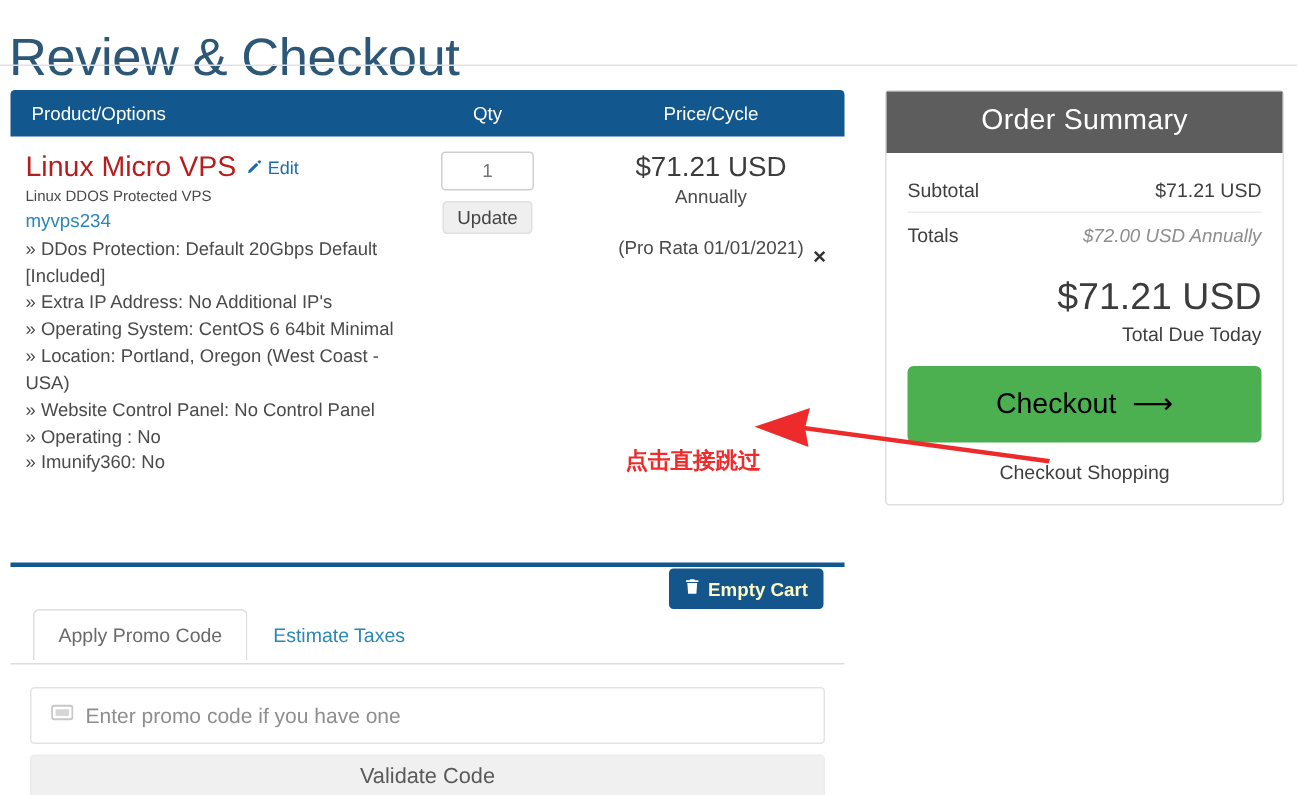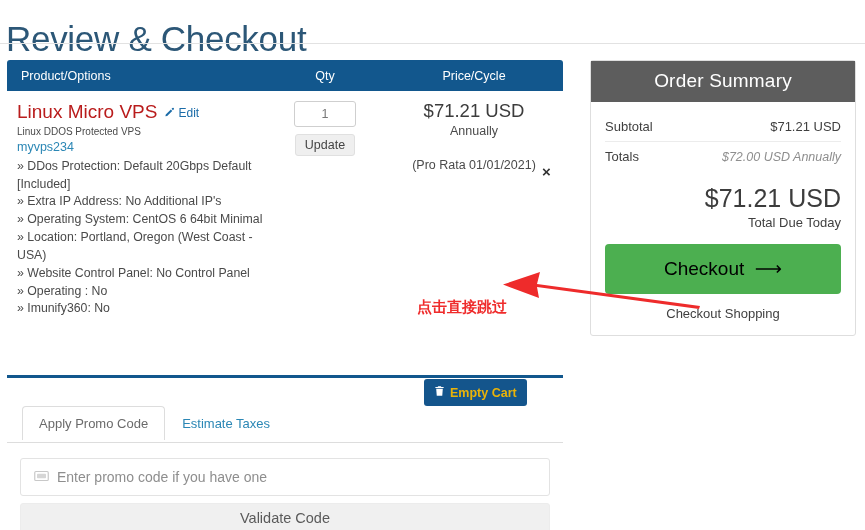--- a/index.html
+++ b/index.html
@@ -80,22 +80,22 @@
     font-family: "Liberation Sans", sans-serif;
   }
 
   .cart-rule {
     position: absolute; left: 7px; top: 375px; width: 556px; height: 3px;
     background: #12578d;
   }
 
   
   .empty-cart {
-    position: absolute; left: 424px; top: 379px;
-    background: #14558c; color: #eab308; border: none; border-radius: 3px;
+    position: absolute; left: 446px; top: 379px;
+    background: #14558c; color: #fef9c3; border: none; border-radius: 3px;
     font-size: 12.5px; padding: 6px 10px; cursor: pointer;
     display: inline-flex; align-items: center; gap: 5px;
     font-family: "Liberation Sans", sans-serif; font-weight: bold;
   }
 
   
   .tabs { position: absolute; left: 22px; top: 406px; display: flex; align-items: flex-end; }
   .tab {
     font-size: 13px; padding: 9px 16px; cursor: pointer;
     border: 1px solid transparent; border-bottom: none;

